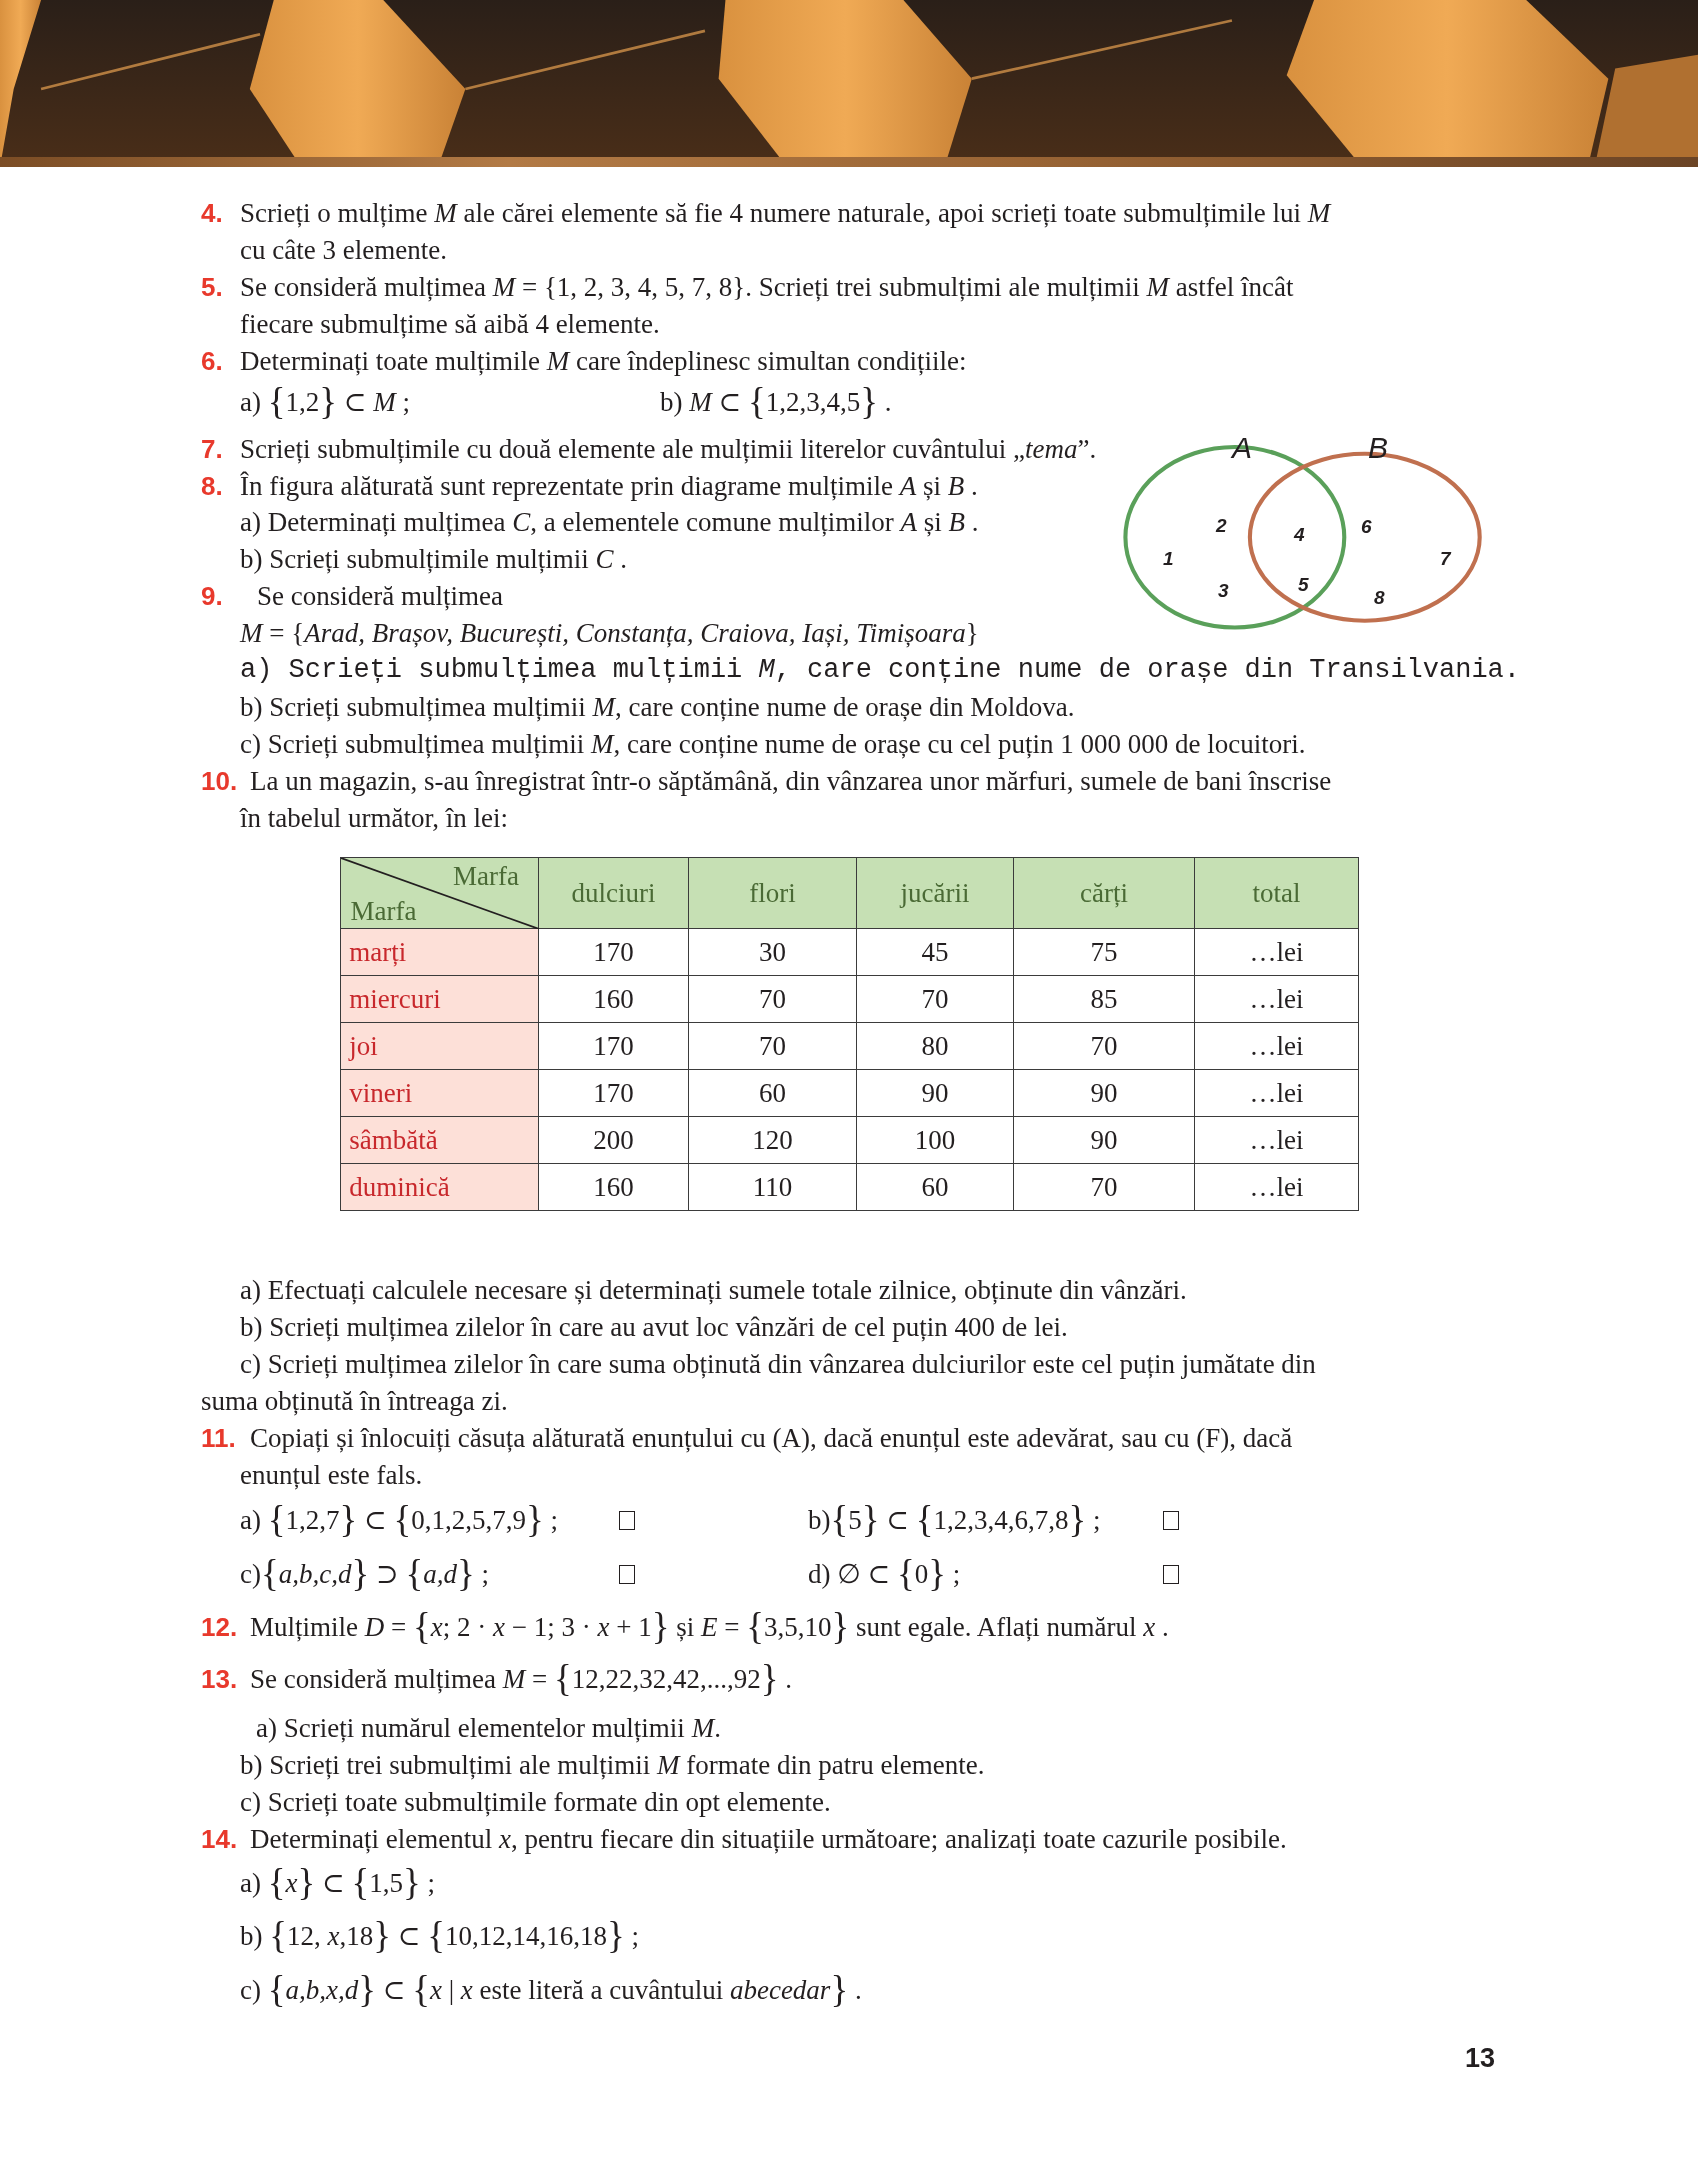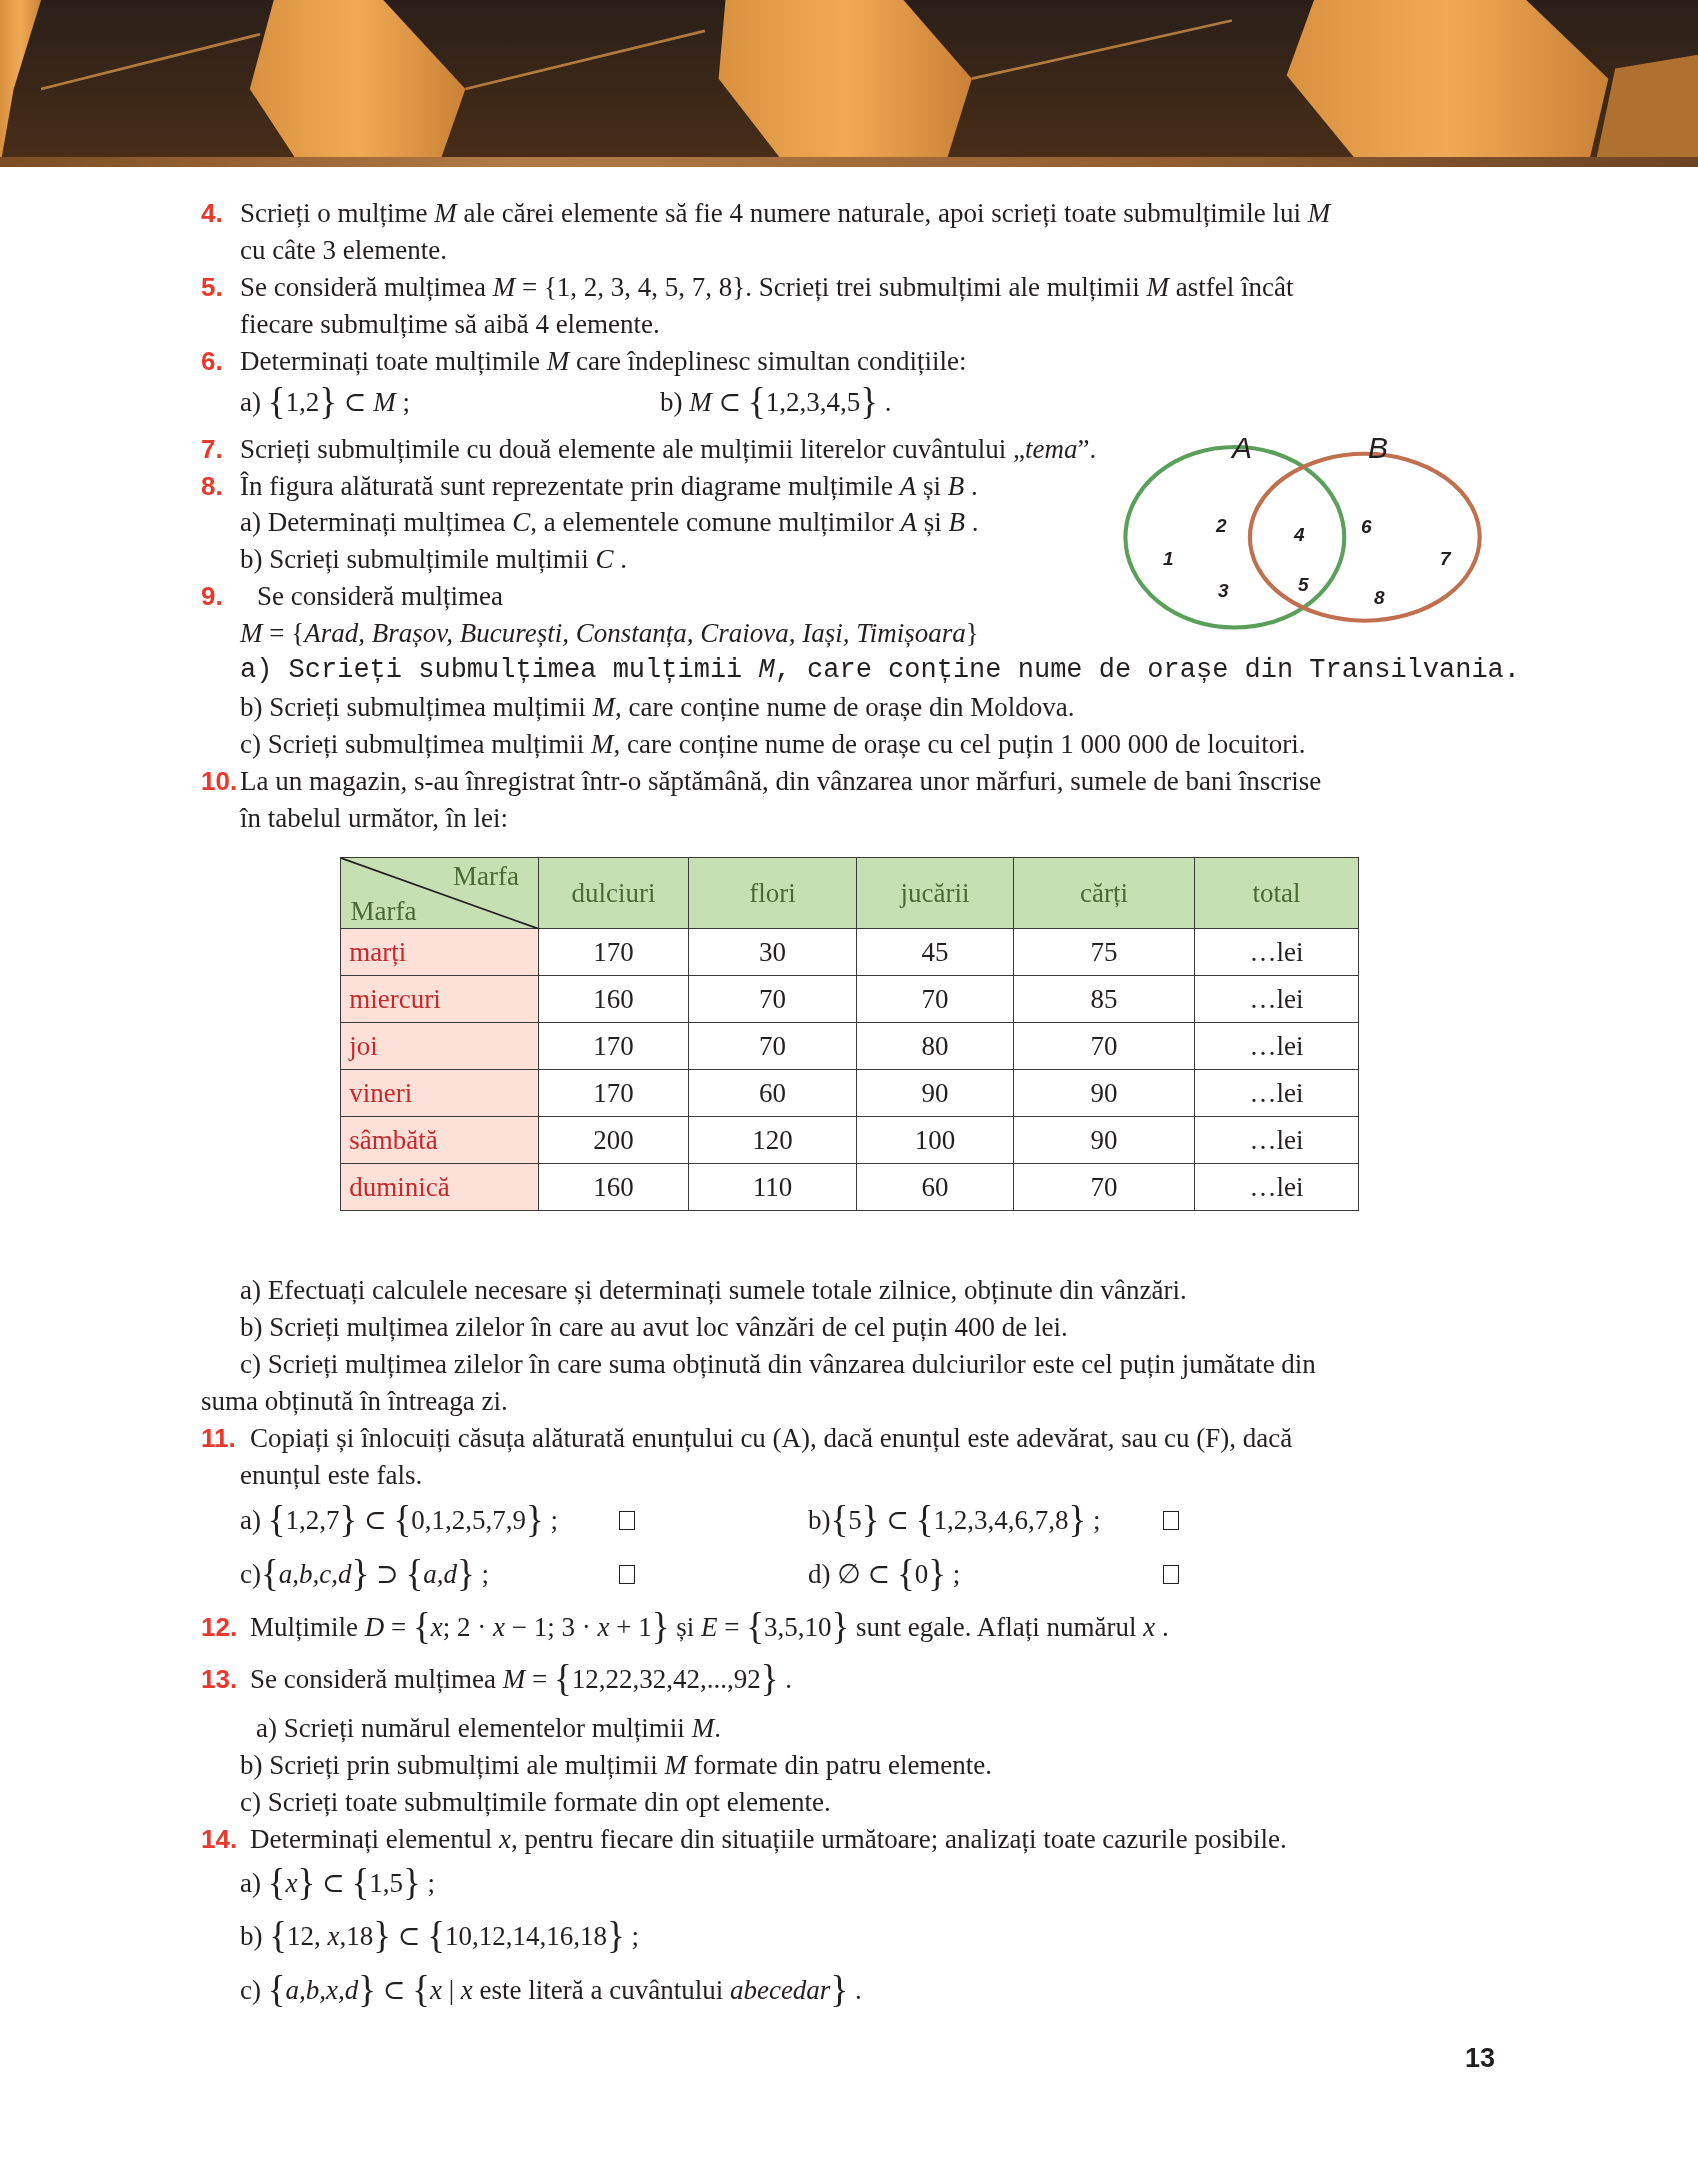--- a/index.html
+++ b/index.html
@@ -145,21 +145,21 @@
   <div class="line" style="left:240px; top:691px;">
     <span>b) Scrieți submulțimea mulțimii </span><span class="it">M</span><span>, care conține nume de orașe din Moldova.</span>
   </div>
   <div class="line" style="left:240px; top:728px;">
     <span>c) Scrieți submulțimea mulțimii </span><span class="it">M</span><span>, care conține nume de orașe cu cel puțin 1 000 000 de locuitori.</span>
   </div>
 </div>
 
 <div>
   <span class="num" style="left:201px; top:765px;">10.</span>
-  <div class="line" style="left:240px; top:765px;">La un magazin, s-au înregistrat într-o săptămână, din vânzarea unor mărfuri, sumele de bani înscrise</div>
+  <div class="line" style="left:250px; top:765px;">La un magazin, s-au înregistrat într-o săptămână, din vânzarea unor mărfuri, sumele de bani înscrise</div>
   <div class="line" style="left:240px; top:802px;">în tabelul următor, în lei:</div>
 </div>
 
 <table class="sales">
   <thead>
     <tr>
       <th class="corner">
         <svg width="198" height="71" viewBox="0 0 290 104">
             <line x1="0" y1="0" x2="290" y2="104" stroke="#231f20" stroke-width="2.5"></line>
           </svg>
@@ -267,21 +267,21 @@
 
 <div>
   <span class="num" style="left:201px; top:1663px;">13.</span>
   <div class="line" style="left:250px; top:1663px;">
     <span>Se consideră mulțimea </span><span class="it">M</span><span> = </span><span class="br">{</span><span>12,22,32,42,...,92</span><span class="br">}</span><span> .</span>
   </div>
   <div class="line" style="left:256px; top:1712px;">
     <span>a) Scrieți numărul elementelor mulțimii </span><span class="it">M</span><span>.</span>
   </div>
   <div class="line" style="left:240px; top:1749px;">
-    <span>b) Scrieți prin submulțimi ale mulțimii </span><span class="it">M</span><span> formate din patru elemente.</span>
+    <span>b) Scrieți trei submulțimi ale mulțimii </span><span class="it">M</span><span> formate din patru elemente.</span>
   </div>
   <div class="line" style="left:240px; top:1786px;">c) Scrieți toate submulțimile formate din opt elemente.</div>
 </div>
 
 <div>
   <span class="num" style="left:201px; top:1823px;">14.</span>
   <div class="line" style="left:250px; top:1823px;">
     <span>Determinați elementul </span><span class="it">x</span><span>, pentru fiecare din situațiile următoare; analizați toate cazurile posibile.</span>
   </div>
   <div class="line" style="left:240px; top:1867px;">

